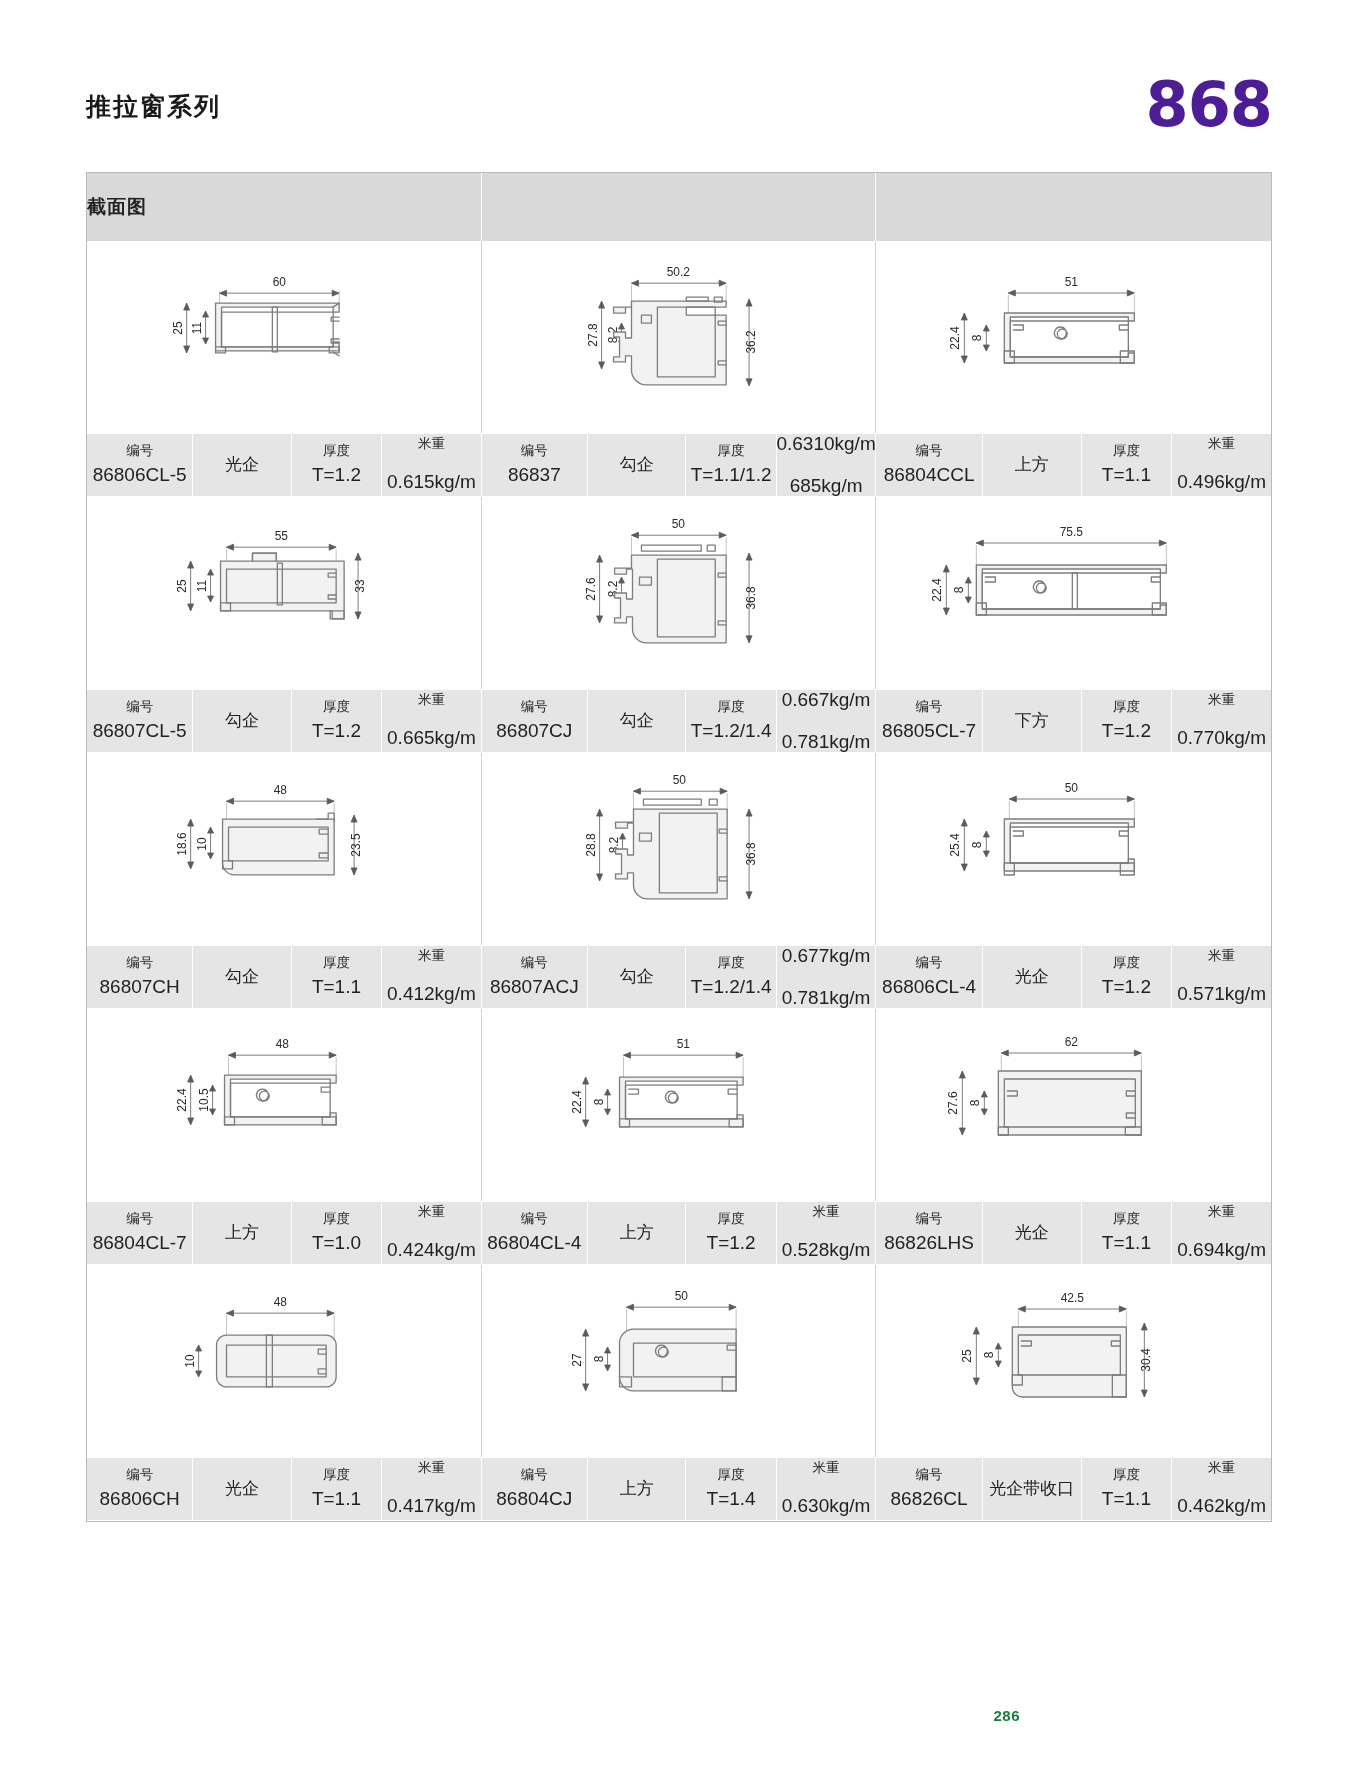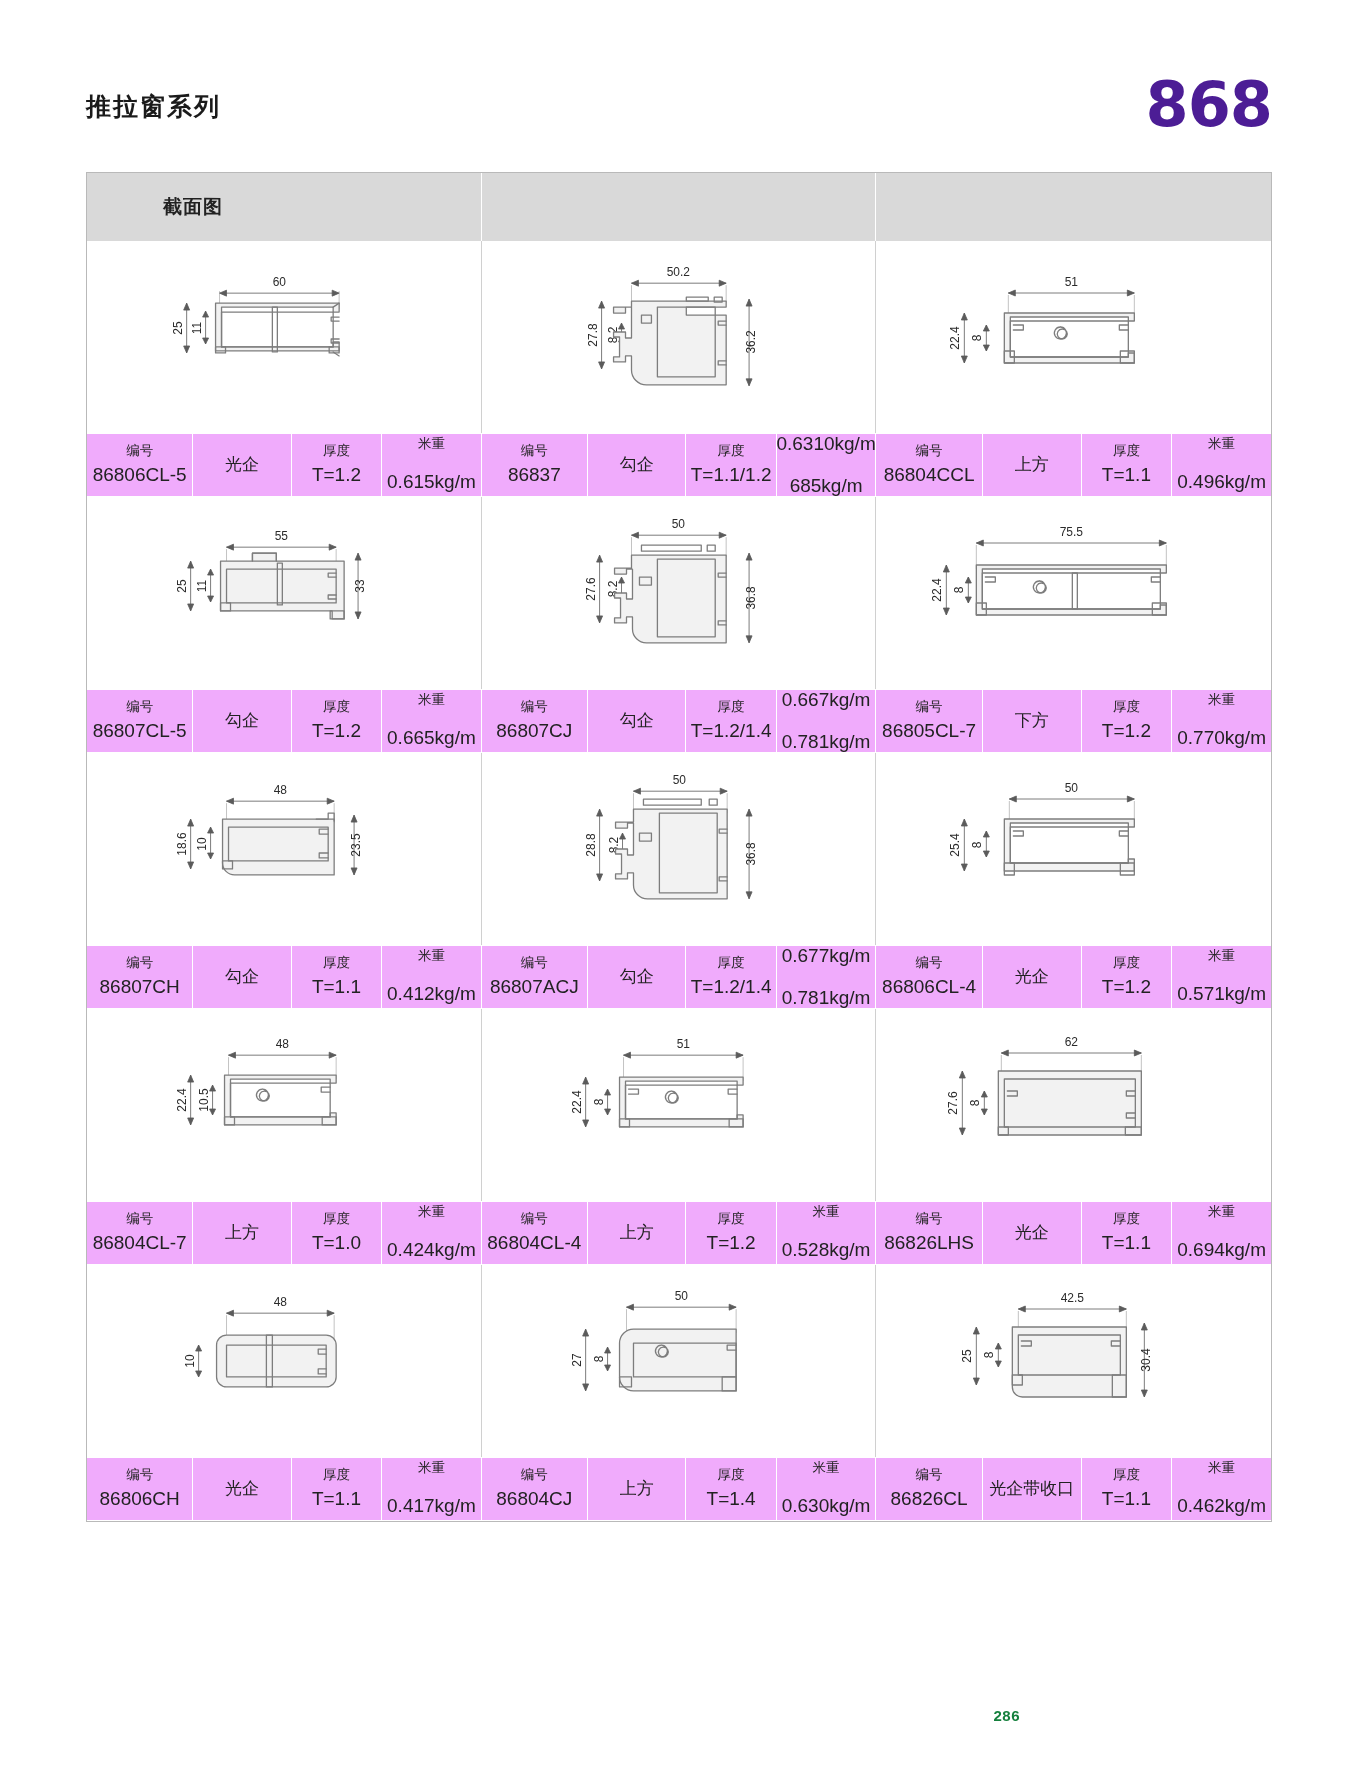--- a/index.html
+++ b/index.html
@@ -65,46 +65,44 @@
   }
   .band.header-band {
     height: 68px;
     background: #d9d9d9;
   }
   .hdr-cell {
     box-sizing: border-box;
     border-right: 1px solid #ffffff;
     display: flex;
     align-items: center;
-    padding-left: 28px;
     font-size: 19px;
     font-weight: bold;
     color: #222;
     letter-spacing: 1px;
-    margin-left: 48px;
   }
   .hdr-cell:last-child { border-right: none; }
   .w3 { width: 33.3333%; }
 
   .band.draw-band {
     height: 192px;
     background: #ffffff;
   }
   .draw-cell {
     width: 33.3333%;
     box-sizing: border-box;
     border-right: 1px solid #d0d0d0;
     position: relative;
     overflow: hidden;
   }
   .draw-cell:last-child { border-right: none; }
 
   .band.spec-band {
     height: 64px;
-    background: #f0abfc;
+    background: #e5e5e5;
     border-top: 1px solid #ffffff;
     border-bottom: 1px solid #ffffff;
   }
   .spec-group {
     width: 33.3333%;
     display: flex;
     box-sizing: border-box;
     border-right: 1px solid #ffffff;
   }
   .spec-group:last-child { border-right: none; }

